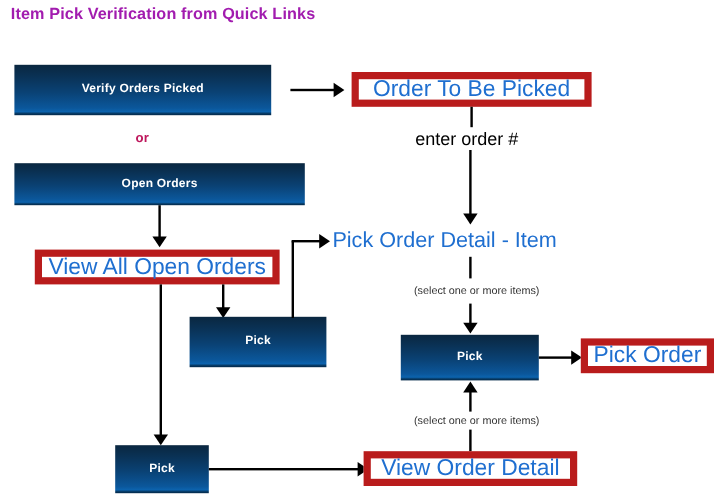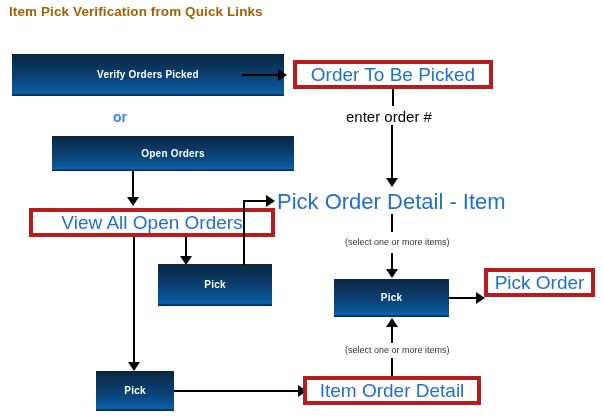--- a/index.html
+++ b/index.html
@@ -15,21 +15,21 @@
     font-family: "Liberation Sans", sans-serif;
     -webkit-font-smoothing: antialiased;
   }
 
   #diagram-title {
     position: absolute;
     left: 9px;
     top: 4px;
     font-size: 13.5px;
     font-weight: bold;
-    color: #a16207;
+    color: #a21caf;
     letter-spacing: 0.1px;
     white-space: nowrap;
     text-align: right;
   }
 
   
   .btn {
     position: absolute;
     box-sizing: border-box;
     background: linear-gradient(to bottom,
@@ -50,35 +50,35 @@
     letter-spacing: 0.2px;
     line-height: 1;
   }
   .btn-lg { font-size: 10px; }
 
   
   .pagebox {
     position: absolute;
     box-sizing: border-box;
     background: #ffffff;
-    border: 4px solid #b91c1c;
+    border: 6px solid #b91c1c;
     color: #1f6fd0;
     font-size: 19px;
     display: flex;
     align-items: center;
     justify-content: center;
     white-space: nowrap;
     line-height: 1;
   }
 
   
   .plainlabel {
     position: absolute;
     color: #1f6fd0;
-    font-size: 22px;
+    font-size: 18px;
     white-space: nowrap;
     line-height: 1;
   }
 
   
   .note {
     position: absolute;
     color: #000000;
     font-size: 15px;
     white-space: nowrap;
@@ -87,22 +87,22 @@
   .note-small {
     position: absolute;
     color: #333333;
     font-size: 9px;
     white-space: nowrap;
     line-height: 1;
     padding-left: 20px;
   }
   .note-or {
     position: absolute;
-    color: #3b82f6;
-    font-size: 14px;
+    color: #be185d;
+    font-size: 11px;
     font-weight: bold;
     white-space: nowrap;
     line-height: 1;
   }
 
   
   .vline {
     position: absolute;
     width: 2px;
     background: #000000;
@@ -138,33 +138,33 @@
     border-top: 6px solid transparent;
     border-bottom: 6px solid transparent;
     border-left: 9px solid #000000;
   }
 </style>
 </head>
 <body>
 
 <div id="diagram-title">Item Pick Verification from Quick Links</div>
 
-<div class="btn btn-lg" style="left:12px; top:54px; width:272px; height:42px;">Verify Orders Picked</div>
+<div class="btn btn-lg" style="left:12px; top:54px; width:214px; height:42px;">Verify Orders Picked</div>
 
 <div class="hline" style="left:242px; top:74px; width:38px;"></div>
 <div class="arrow-right" style="left:278px; top:69px;"></div>
 
 <div class="note-or" style="left:113px; top:110px;">or</div>
 
-<div class="btn btn-lg" style="left:12px; top:136px; width:242px; height:35px;margin-left:40px;">Open Orders</div>
+<div class="btn btn-lg" style="left:12px; top:136px; width:242px; height:35px;">Open Orders</div>
 
 <div class="vline" style="left:132px; top:171px; height:29px;"></div>
 <div class="arrow-down" style="left:127px; top:197px;"></div>
 
-<div class="pagebox" style="left:29px; top:208px; width:246px; height:29px;">View All Open Orders</div>
+<div class="pagebox" style="left:29px; top:208px; width:204px; height:29px;">View All Open Orders</div>
 
 <div class="vline" style="left:185px; top:237px; height:22px;"></div>
 <div class="arrow-down" style="left:180px; top:256px;"></div>
 
 <div class="btn" style="left:158px; top:264px; width:114px; height:42px;">Pick</div>
 
 <div class="vline-thin" style="left:243px; top:201px; height:64px;"></div>
 <div class="hline" style="left:243px; top:200px; width:27px;"></div>
 <div class="arrow-right" style="left:266px; top:195px;"></div>
 
@@ -188,20 +188,20 @@
 <div class="vline-thin" style="left:391px; top:214px; height:18px;"></div>
 <div class="note-small" style="left:325px; top:238px;">(select one or more items)</div>
 <div class="vline" style="left:391px; top:253px; height:21px;"></div>
 <div class="arrow-down" style="left:386px; top:269px;"></div>
 
 <div class="btn" style="left:334px; top:279px; width:115px; height:38px;">Pick</div>
 
 <div class="hline" style="left:449px; top:297px; width:31px;"></div>
 <div class="arrow-right" style="left:476px; top:292px;"></div>
 
-<div class="pagebox" style="left:484px; top:268px; width:111px; height:29px;">Pick Order</div>
+<div class="pagebox" style="left:484px; top:282px; width:111px; height:29px;">Pick Order</div>
 
 <div class="vline-thin" style="left:391px; top:358px; height:20px;"></div>
 <div class="note-small" style="left:325px; top:346px;">(select one or more items)</div>
 <div class="vline" style="left:391px; top:326px; height:17px;"></div>
 <div class="arrow-up" style="left:386px; top:318px;"></div>
 
-<div class="pagebox" style="left:303px; top:376px; width:178px; height:29px;">Item Order Detail</div>
+<div class="pagebox" style="left:303px; top:376px; width:178px; height:29px;">View Order Detail</div>
 
 </body></html>

